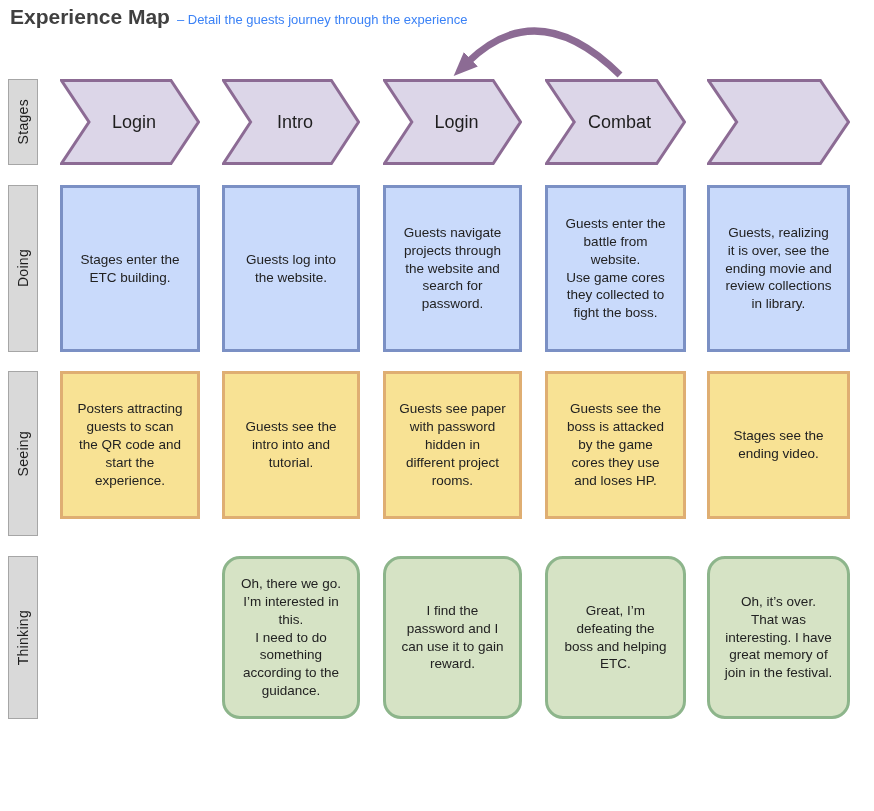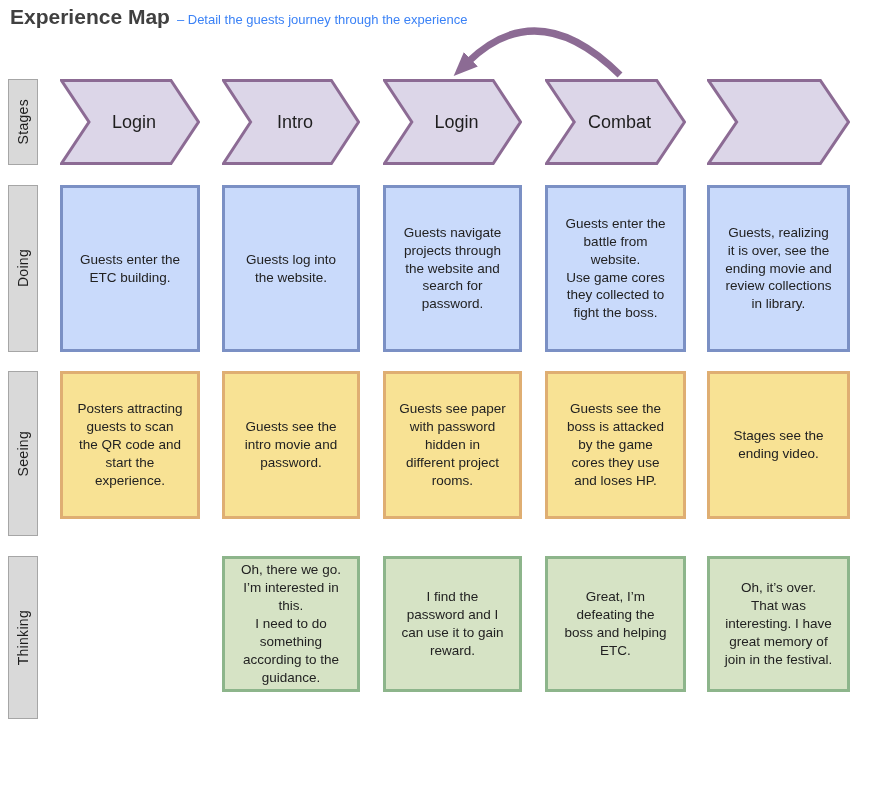--- a/index.html
+++ b/index.html
@@ -56,21 +56,21 @@
     border:3px solid;
     display:flex;align-items:center;justify-content:center;
     text-align:center;
     padding:4px 13px;
     font-size:13.5px;line-height:1.33;
     white-space:pre-line;
     color:#222;
   }
   .cell.doing{top:185px;height:167px;background:var(--blue-fill,#c9dafb);border-color:var(--blue-border,#7b90c4);}
   .cell.seeing{top:371px;height:148px;background:var(--yellow-fill,#f8e294);border-color:var(--yellow-border,#dfae72);}
-  .cell.thinking{top:556px;height:136px;background:var(--green-fill,#d6e3c5);border-color:var(--green-border,#8db58b);}
+  .cell.thinking{top:556px;height:163px;background:var(--green-fill,#d6e3c5);border-color:var(--green-border,#8db58b);border-radius:18px;}
 </style>
 </head>
 <body>
 
 <div class="canvas">
 
   <div class="header">
     <span class="title">Experience Map</span><span class="subtitle">– Detail the guests journey through the experience</span>
   </div>
 
@@ -119,29 +119,29 @@
       <polygon points="1.5,1.5 111,1.5 138.5,43 111,84.5 1.5,84.5 29,43" fill="#dcd6e8" stroke="#8c6b94" stroke-width="3"></polygon>
     </svg>
     <div class="lbl">Combat</div>
   </div>
   <div class="stage c4">
     <svg viewBox="0 0 140 86" preserveAspectRatio="none">
       <polygon points="1.5,1.5 111,1.5 138.5,43 111,84.5 1.5,84.5 29,43" fill="#dcd6e8" stroke="#8c6b94" stroke-width="3"></polygon>
     </svg>
   </div>
 
-  <div class="cell doing c0">Guests enter the ETC building.</div>
+  <div class="cell doing c0">Stages enter the ETC building.</div>
   <div class="cell doing c1">Guests log into the website.</div>
   <div class="cell doing c3">Guests enter the battle from website.
 Use game cores they collected to fight the boss.</div>
   <div class="cell doing c2">Guests navigate projects through the website and search for password.</div>
   <div class="cell doing c4">Guests, realizing it is over, see the ending movie and review collections in library.</div>
 
   <div class="cell seeing c0">Posters attracting guests to scan the QR code and start the experience.</div>
-  <div class="cell seeing c1">Guests see the intro movie and password.</div>
+  <div class="cell seeing c1">Guests see the intro into and tutorial.</div>
   <div class="cell seeing c2">Guests see paper with password hidden in different project rooms.</div>
   <div class="cell seeing c3">Guests see the boss is attacked by the game cores they use and loses HP.</div>
   <div class="cell seeing c4">Stages see the ending video.</div>
 
   <div class="cell thinking c1">Oh, there we go.
 I’m interested in this.
 I need to do something according to the guidance.</div>
   <div class="cell thinking c2">I find the password and I can use it to gain reward.</div>
   <div class="cell thinking c3">Great, I’m defeating the boss and helping ETC.</div>
   <div class="cell thinking c4">Oh, it’s over.

